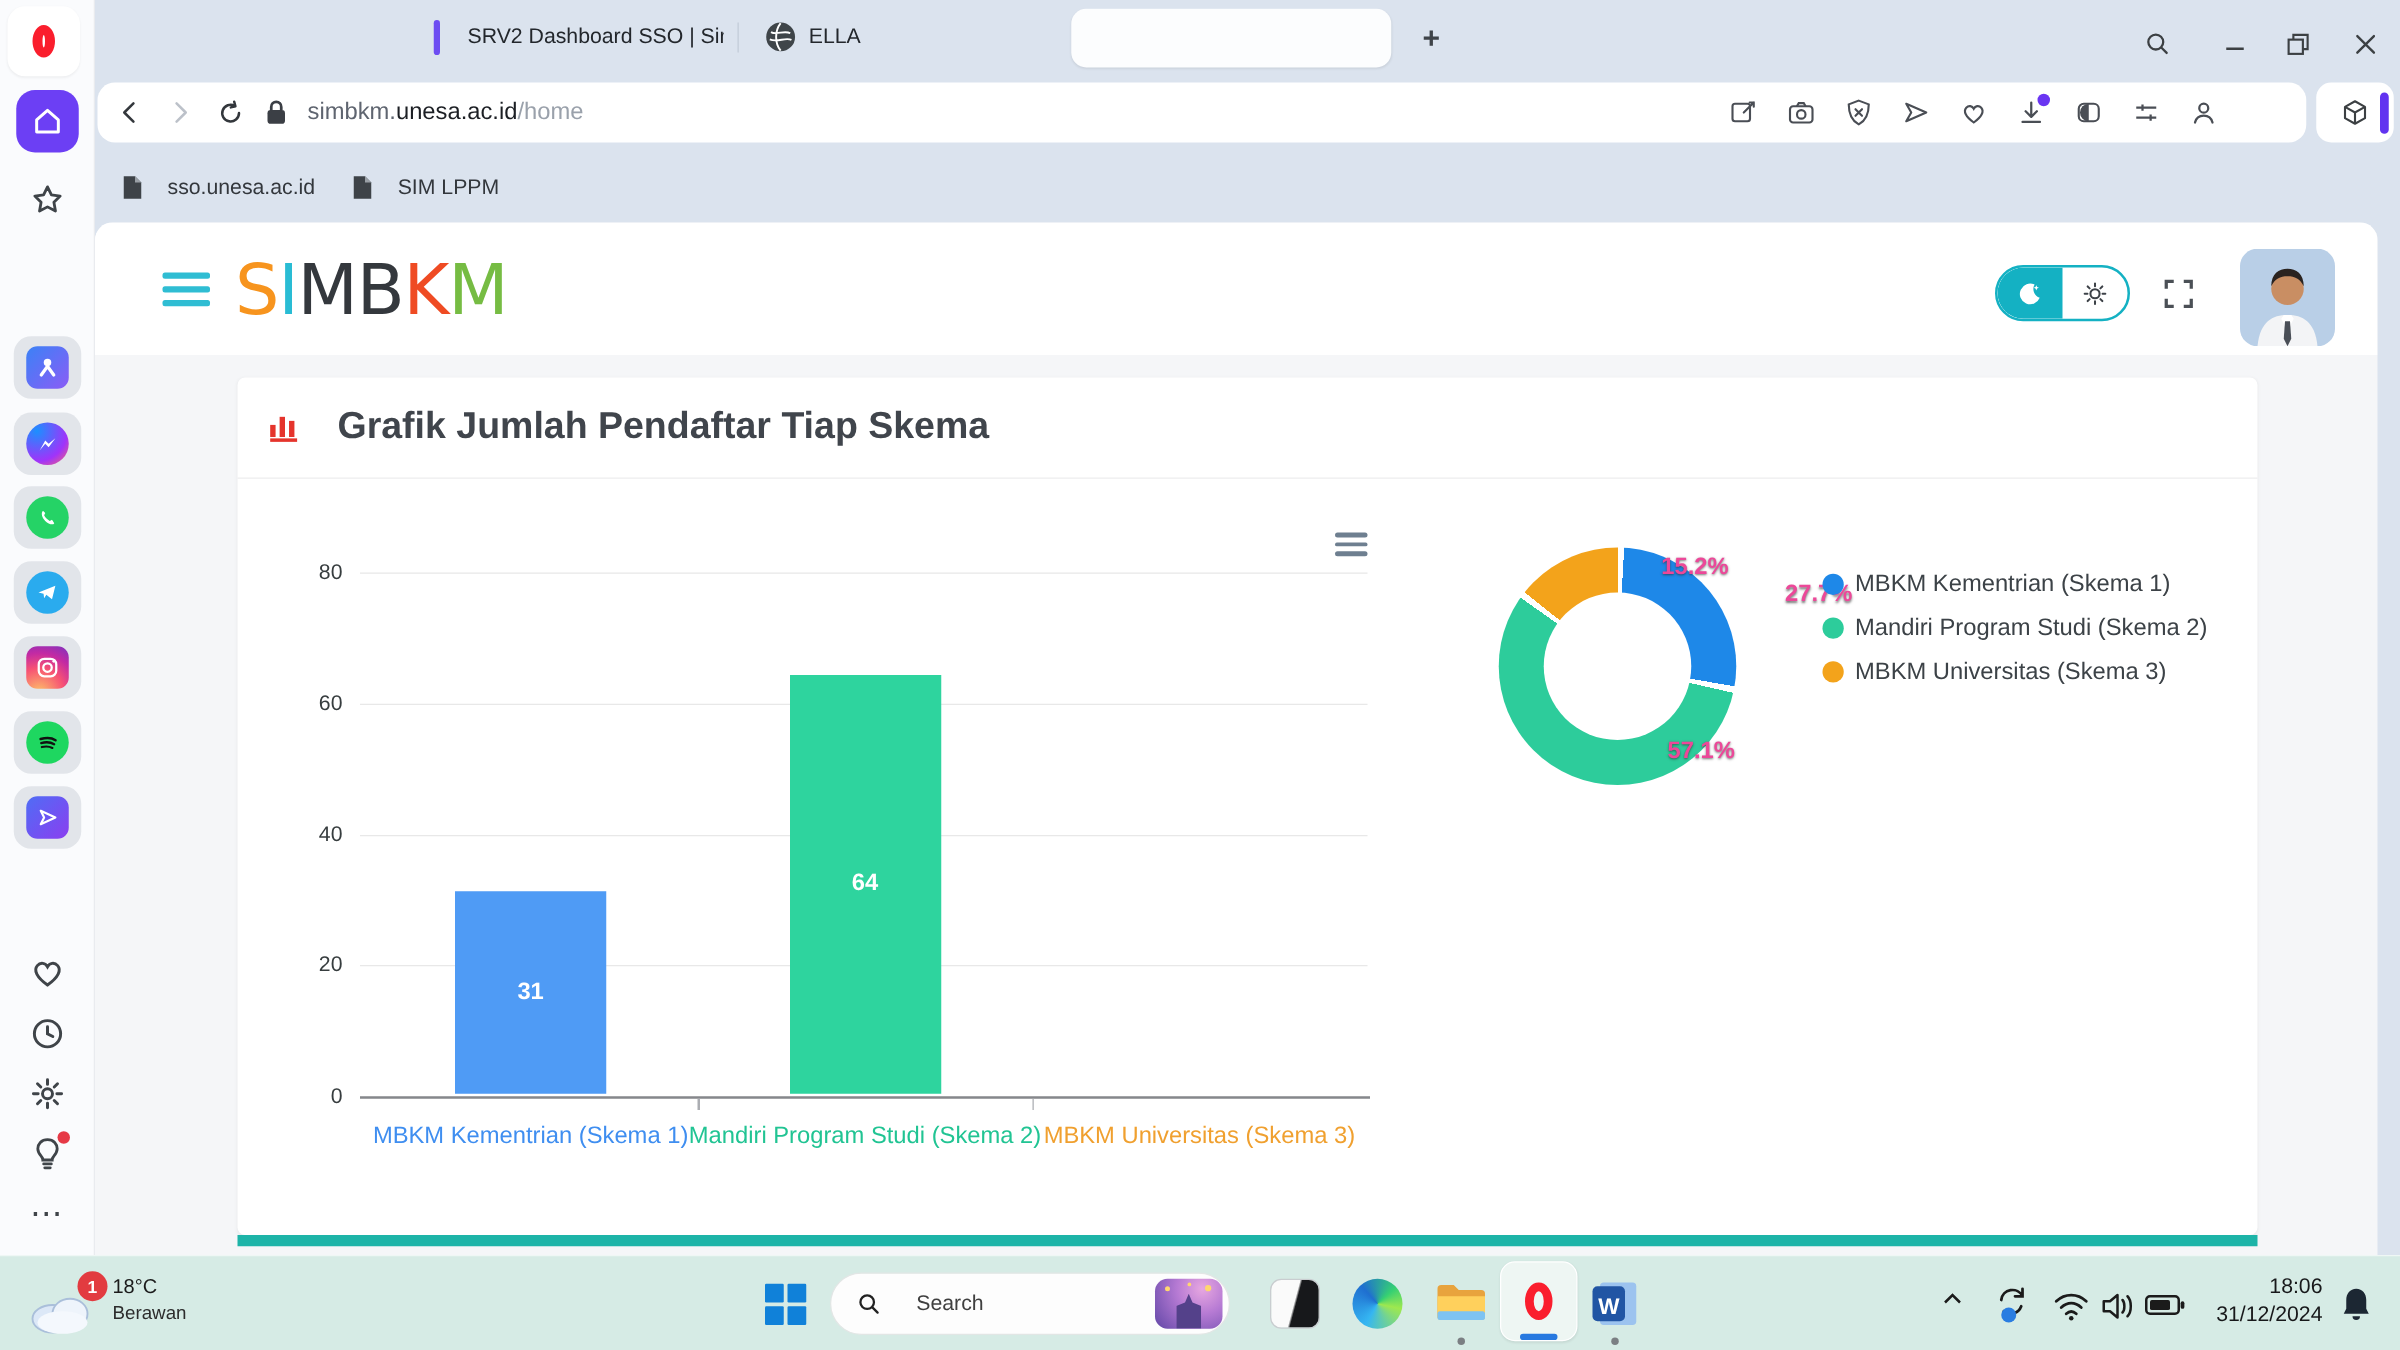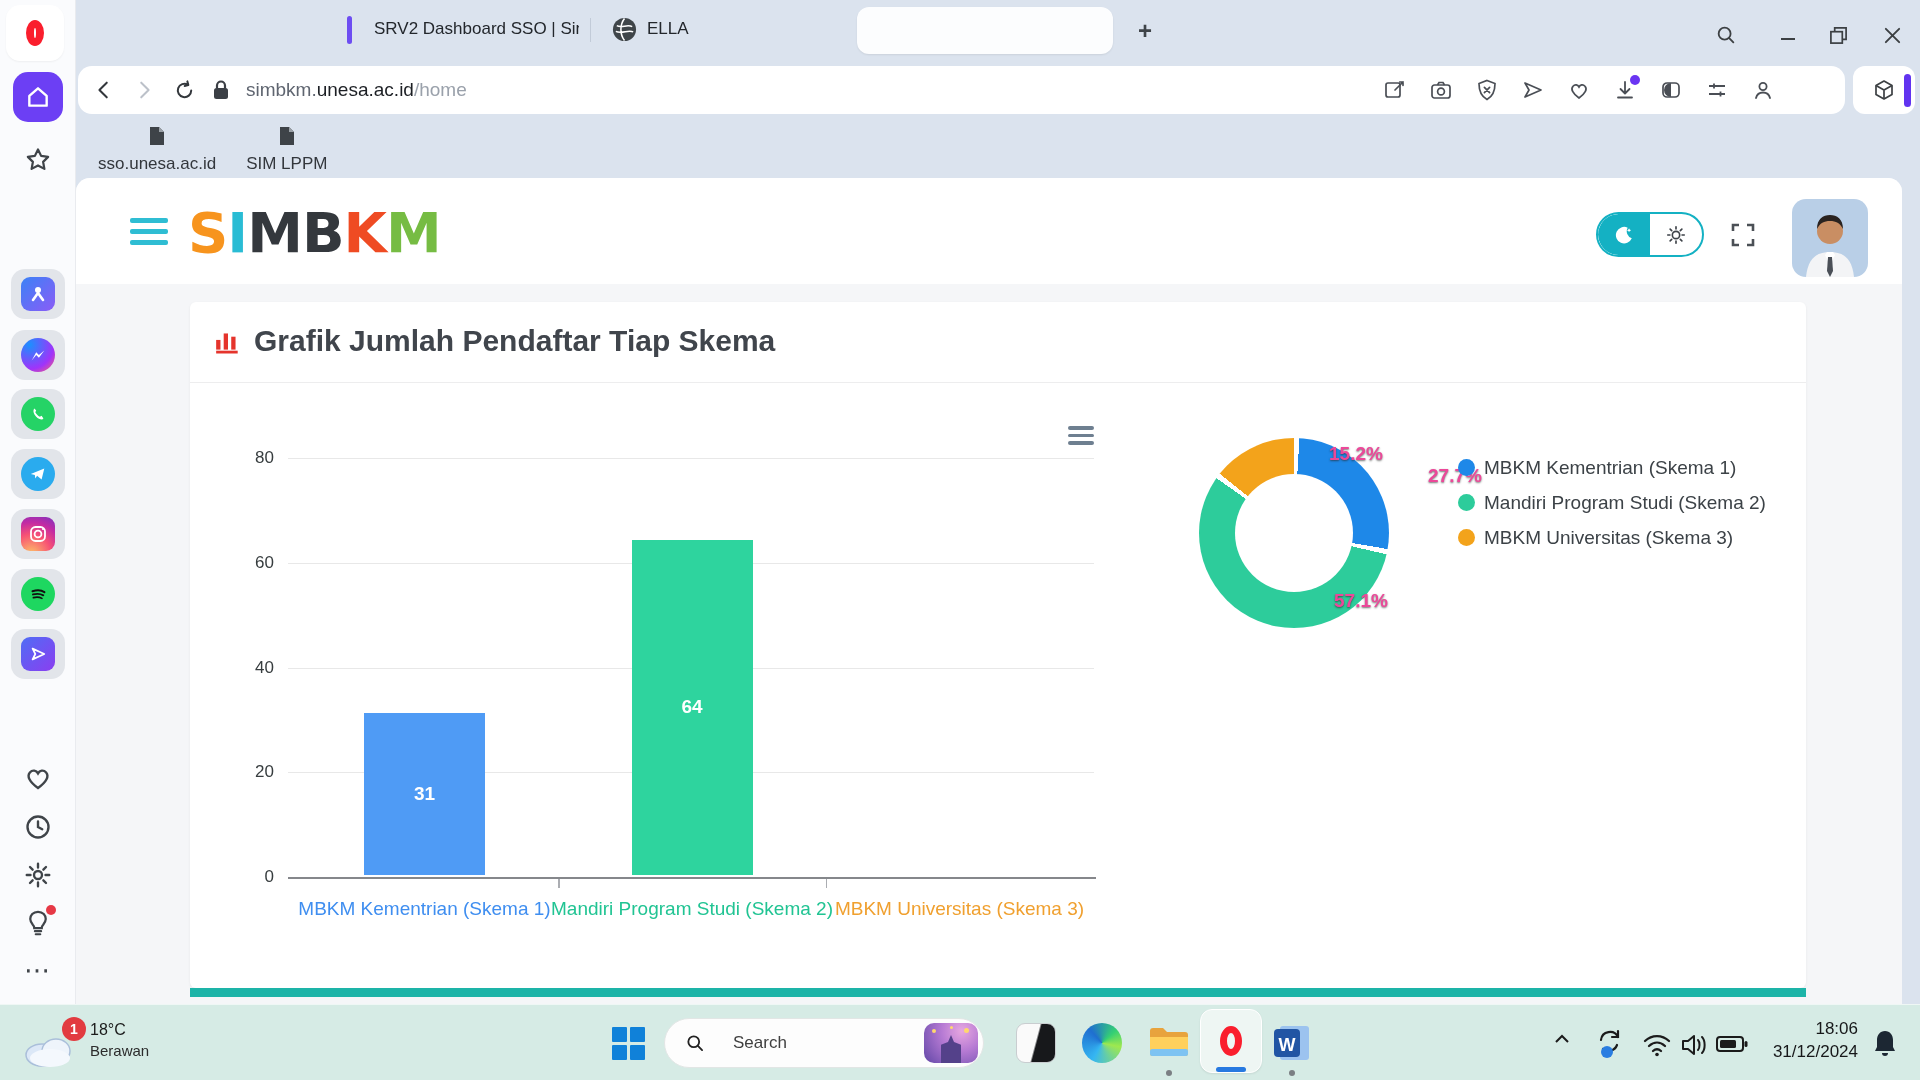--- a/index.html
+++ b/index.html
@@ -34,37 +34,37 @@
   #addr-purple { left:1828px; top:16px; width:7px; height:33px; border-radius:4px; background:#6133f0; }
   .navic { width:40px; display:flex; justify-content:center; }
   .url { font-size:19px; margin-left:8px; }
   .url .p1 { color:#5f6570; } .url .p2 { color:#1c1f24; } .url .p3 { color:#9aa1ab; }
   #addr-icons { position:absolute; right:70px; top:0; height:48px; display:flex; align-items:center; gap:22px; }
   .aic { position:relative; width:24px; height:24px; }
   .dot-badge { position:absolute; right:-3px; top:-3px; width:10px; height:10px; border-radius:50%; background:#6a35f2; }
 
   
   #bmrow { left:76px; top:122px; width:1844px; height:56px; display:flex; align-items:center; }
-  .bm { display:flex; align-items:center; gap:8px; font-size:17px; color:#33373c; margin-left:22px;flex-direction:column; }
+  .bm { display:flex; align-items:center; gap:20px; font-size:17px; color:#33373c; margin-left:22px; }
 
   
   #page { left:76px; top:178px; width:1826px; height:826px; background:#f5f6f8; border-radius:14px 14px 0 0; overflow:hidden; }
   #pageheader { left:0; top:0; width:1826px; height:106px; background:#fff; }
   .hamb { left:54px; top:40px; width:38px; height:27px; }
   .hamb div { width:38px; height:4.5px; border-radius:2px; background:#2fbdd3; margin-bottom:6.5px; }
-  #logo { left:112px; top:22px; font-size:56px; font-weight:700; letter-spacing:-1px; font-family:"DejaVu Sans", sans-serif; }
+  #logo { left:112px; top:22px; font-size:56px; font-weight:400; letter-spacing:-1px; font-family:"DejaVu Sans", sans-serif; }
   #toggle { left:1520px; top:34px; width:108px; height:45px; border:2px solid #14b1c3; border-radius:23px; background:#fff; display:flex; overflow:hidden; }
   #toggle .seg { width:52px; height:41px; display:flex; align-items:center; justify-content:center; }
   #toggle .moonseg { background:#14b1c3; border-radius:21px 0 0 21px; }
   #fsbtn { left:1653px; top:43px; width:28px; height:28px; }
   #avatar { left:1716px; top:21px; width:76px; height:78px; border-radius:14px; overflow:hidden; }
 
   
   #card { left:114px; top:124px; width:1616px; height:686px; background:#fff; border-radius:6px; box-shadow:0 1px 3px rgba(0,0,0,.06); }
-  #card-title-row { left:24px; top:22px; display:flex; align-items:center; gap:12px; }
+  #card-title-row { left:24px; top:22px; display:flex; align-items:center; gap:28px; }
   #card-title { font-size:30px; font-weight:700; color:#40454c; }
   #card-sep { left:0; top:80px; width:1616px; height:1px; background:#ededee; }
   #chart-menu { left:878px; top:124px; width:26px; }
   #chart-menu div { height:3.5px; background:#6e7f90; border-radius:2px; margin-bottom:4px; }
 
   
   #plot { left:98px; top:156px; width:806px; height:419px; }
   .gridline { position:absolute; left:0; width:806px; height:1px; background:#e8e8e8; }
   .axisline { position:absolute; left:0; width:808px; height:2px; background:#85878b; }
   .ytick { position:absolute; left:-66px; width:52px; text-align:right; font-size:17px; color:#373d3f; }

